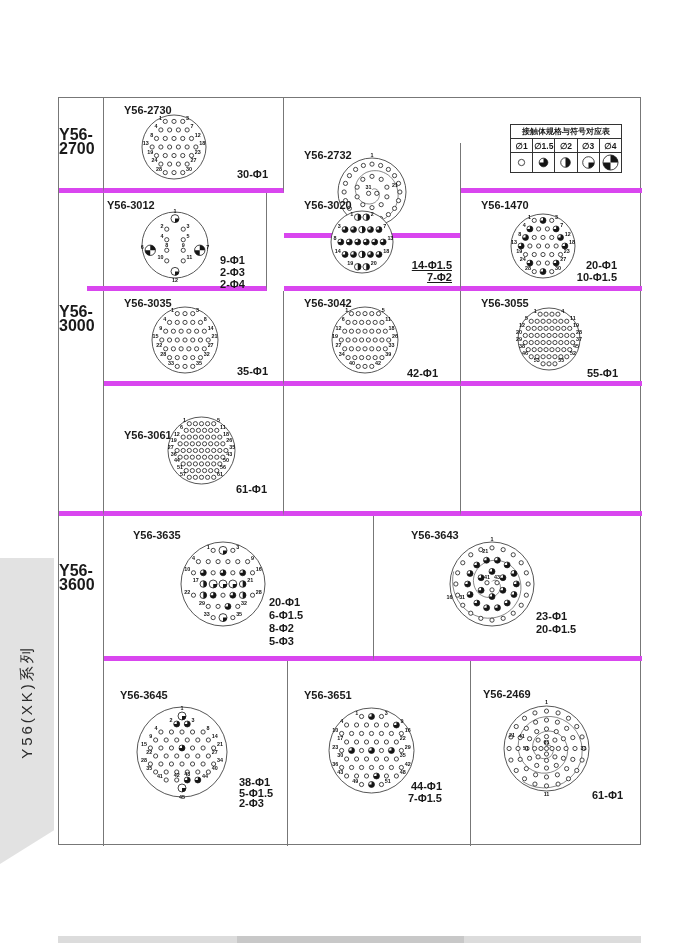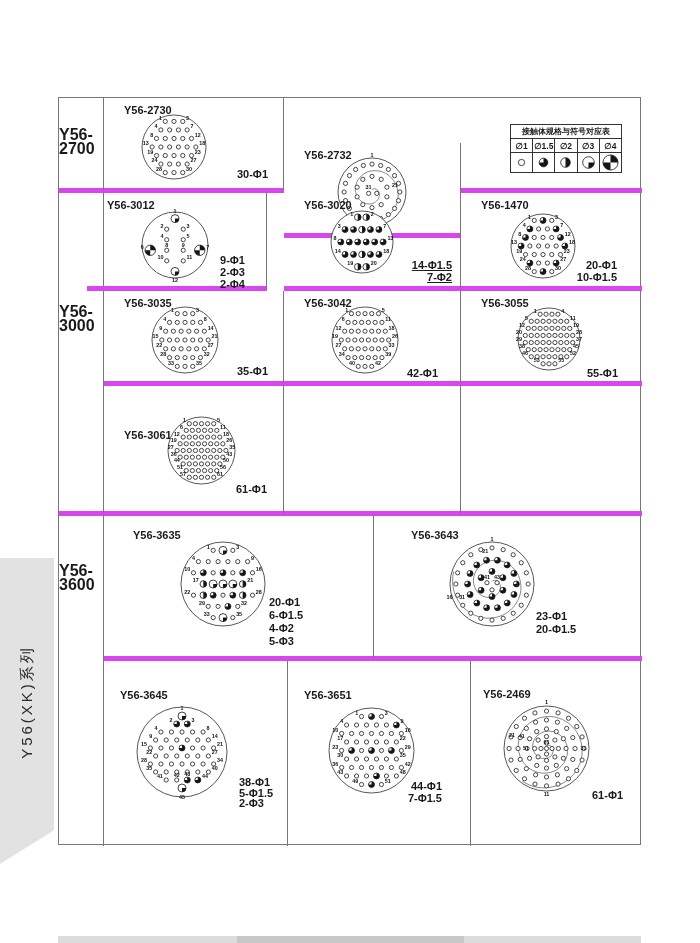--- a/index.html
+++ b/index.html
@@ -1496,21 +1496,21 @@
             </g>
             <g transform="translate(65.84,89.6) scale(1)">
               <circle r="2.1" fill="#fff" stroke="#333" stroke-width="0.9"></circle>
             </g>
             <text x="69.14" y="88" text-anchor="start" font-size="5.4" fill="#111" class="pin-label">35</text>
           </svg>
         </div>
       <div class="spec" style="left:165px;top:80px;line-height:13px;">
         <div>20-Φ1</div>
         <div>6-Φ1.5</div>
-        <div>4-Φ2</div>
+        <div>8-Φ2</div>
         <div>5-Φ3</div>
       </div>
     </div>
     <div class="cell b-b" style="left:315px;top:418px;width:268px;height:145px;">
       <div class="model" style="left:37px;top:13px;">Y56-3643</div>
       <div class="diagram" style="left:62px;top:12px;">
           <svg width="112" height="112" viewBox="0 0 112 112">
             <circle cx="56" cy="56" r="42" fill="#fff" stroke="#444" stroke-width="0.9"></circle>
             <path d="M56.0 53.5L56.4 53.1L56.8 52.7L57.4 52.5L58.0 52.3L58.7 52.3L59.5 52.3L60.2 52.5L61.0 52.8L61.7 53.3L62.4 53.9L63.0 54.7L63.5 55.5L64.0 56.5L64.3 57.6L64.4 58.7L64.4 59.9L64.2 61.2L63.8 62.4L63.2 63.7L62.4 64.8L61.5 65.9L60.3 66.9L59.0 67.8L57.6 68.5L56.0 69.0L54.3 69.3L52.6 69.4L50.7 69.3L48.9 68.9L47.1 68.2L45.4 67.3L43.7 66.2L42.2 64.8L40.8 63.2L39.6 61.3L38.7 59.3L38.0 57.1L37.6 54.8L37.4 52.5L37.6 50.0L38.1 47.6L39.0 45.2L40.1 42.9L41.6 40.7L43.4 38.7L45.5 36.9L47.8 35.3L50.4 34.0L53.1 33.1L56.0 32.5L59.0 32.2L62.1 32.4L65.1 33.0L68.1 33.9L71.1 35.3L73.8 37.0L76.4 39.1L78.7 41.6L80.7 44.4L82.4 47.4L83.6 50.7L84.5 54.2L84.9 57.8L84.9 61.5L84.4 65.2L83.4 68.9L81.9 72.4L79.9 75.8L77.6 79.0L74.8 81.8L71.6 84.3L68.1 86.5L64.3 88.1L60.2 89.3L56.0 90.0L51.7 90.2L47.3 89.8L43.0 88.8L38.8 87.3L34.8 85.2L31.0 82.6L27.5 79.6L24.4 76.0L21.8 72.1L19.7 67.8L18.0 63.2L17.0 58.5L16.6 53.5L16.8 48.5L17.7 43.5" fill="none" stroke="#555" stroke-width="0.7"></path>
             <g transform="translate(56,19.880000000000003) scale(1)">

